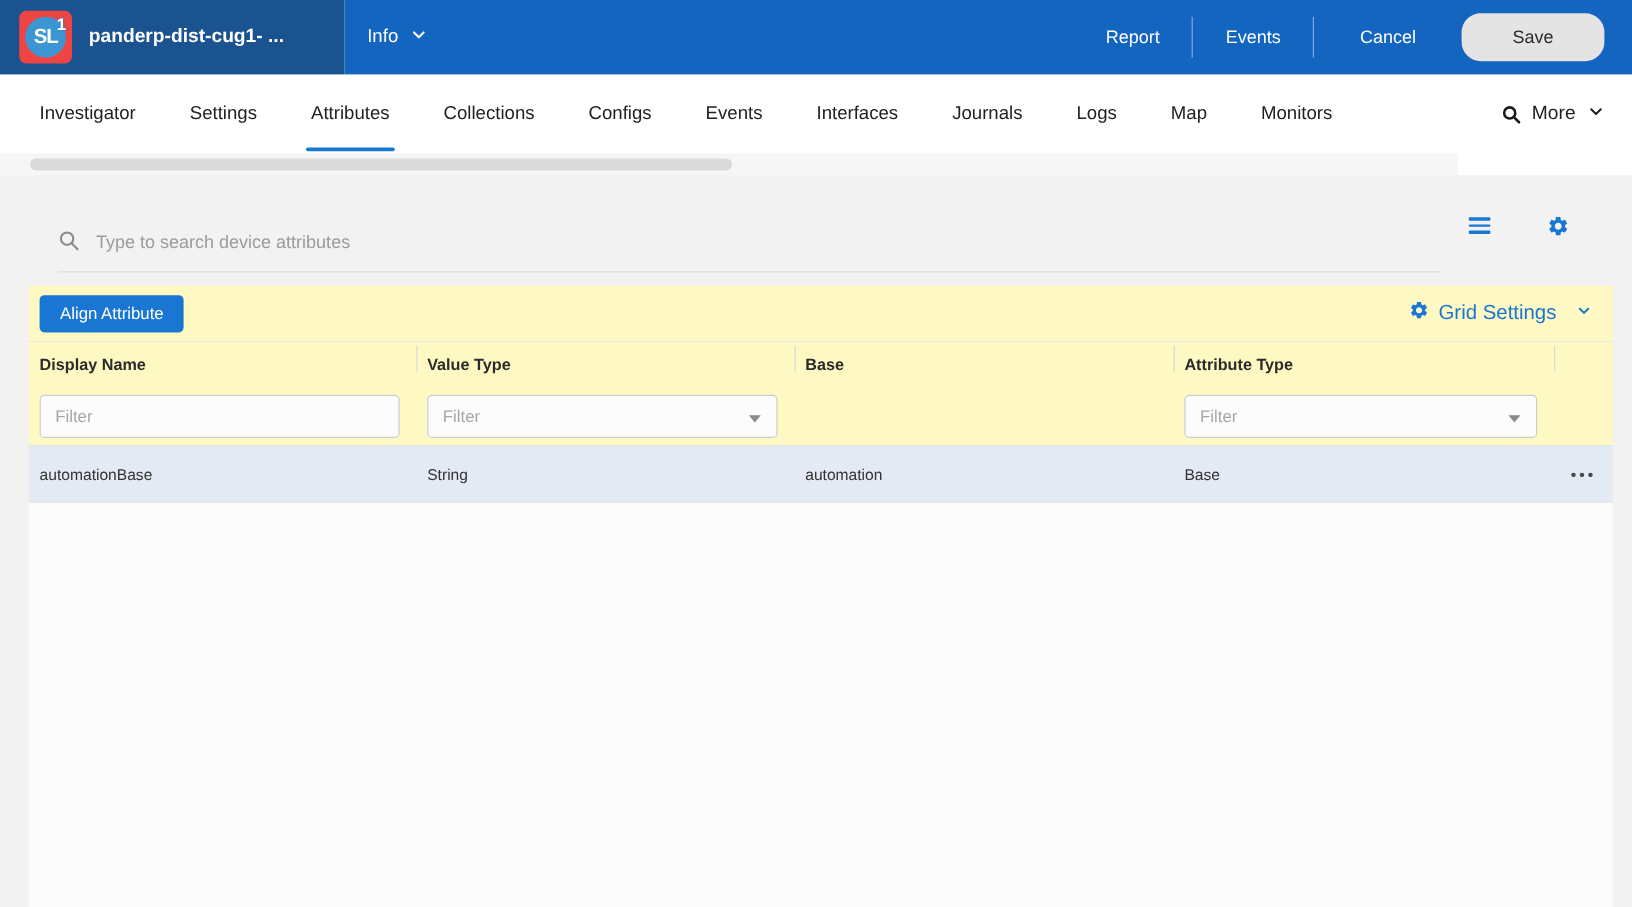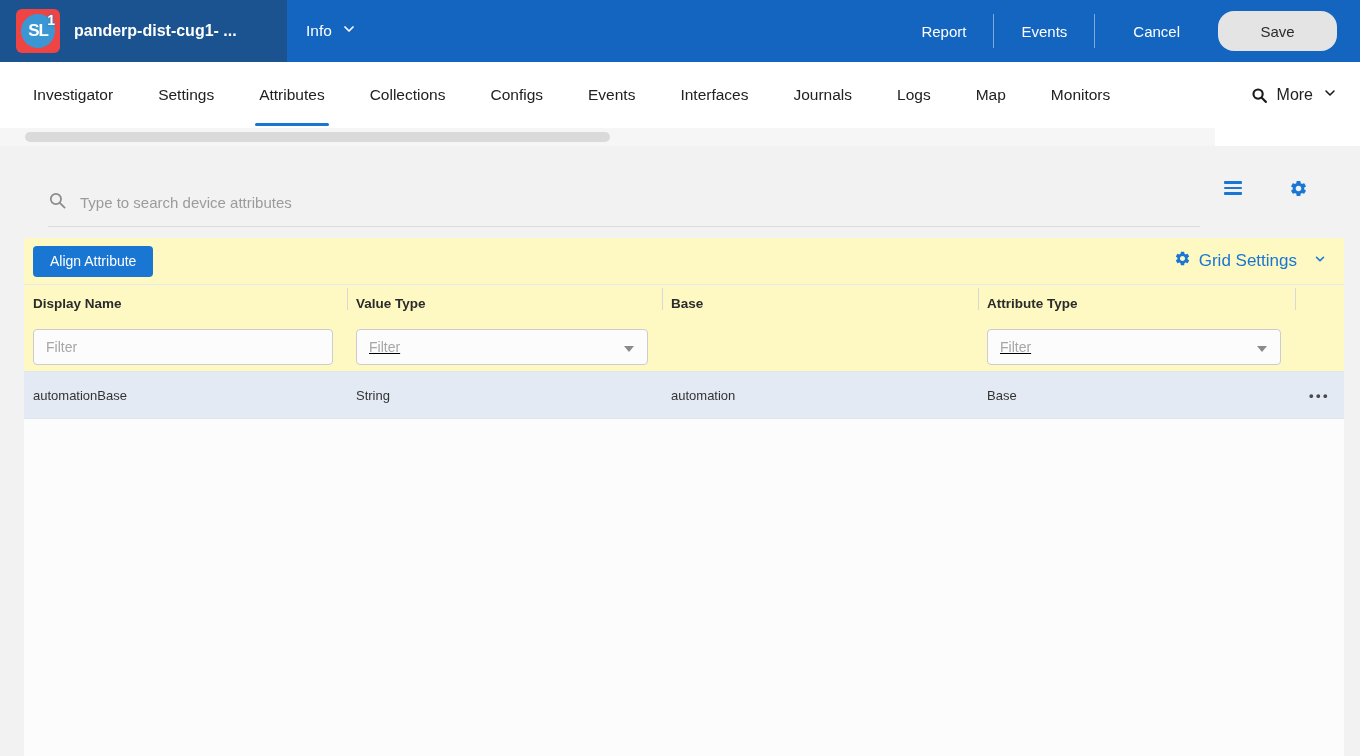--- a/index.html
+++ b/index.html
@@ -49,21 +49,21 @@
   .card { flex:1; margin:0 16px 0 24px; background:#fef9c3; border-radius:3px 3px 0 0; display:flex; flex-direction:column; }
   .card-toolbar { height:47px; display:flex; align-items:center; padding:0 17px 0 9px; border-bottom:1px solid #e8e8e8; flex:none; }
   .align-btn { height:31px; padding:0 17px; background:#1976d2; color:#fff; border:none; border-radius:4px; font-size:14px; font-family:inherit; cursor:pointer; }
   .grid-settings { margin-left:auto; display:flex; align-items:center; gap:8px; color:#1976d2; font-size:17px; cursor:pointer; }
   .grid-settings .chev { margin-left:8px; }
 
   .grid-row { display:grid; grid-template-columns:323px 315px 316px 317px 1fr; }
   .th-row { height:37px; align-items:center; }
   .th { font-size:13.5px; font-weight:bold; color:#2b2b2b; padding-left:9px; position:relative; height:100%; display:flex; align-items:center; cursor:pointer; }
   .th.bordered::before { content:""; position:absolute; left:0; top:3px; height:22px; width:1px; background:#d8d8d8; }
-  .filter-row { height:49px; align-items:center;text-decoration:underline; }
+  .filter-row { height:49px; align-items:center; }
   .filter-cell { padding:0 14px 0 9px; position:relative; }
   .filter-input { width:100%; height:36px; border:1px solid #ccc; border-radius:4px; padding:0 12px; font-size:14px; font-family:inherit; color:#333; background:#fcfcfc; outline:none; }
   .filter-input::placeholder { color:#a6a6a6; }
   .filter-select { width:100%; height:36px; border:1px solid #ccc; border-radius:4px; padding:0 28px 0 12px; font-size:14px; color:#a6a6a6; background:#fcfcfc; display:flex; align-items:center; cursor:pointer; position:relative; }
   .filter-select::after { content:""; position:absolute; right:13px; top:16px; width:0; height:0; border-left:5px solid transparent; border-right:5px solid transparent; border-top:6px solid #8a8a8a; }
 
   .data-row { height:48px; background:#e4eaf4; border-top:1px solid #e0e4ec; border-bottom:1px solid #dfe3ea; align-items:center; cursor:pointer; }
   .td { font-size:13px; color:#333; padding-left:9px; white-space:nowrap; overflow:hidden; }
   .actions-cell { display:flex; justify-content:center; padding:0; }
   .dots-icon { color:#4a4a4a; font-size:13px; letter-spacing:2.5px; font-weight:bold; cursor:pointer; line-height:1; }

